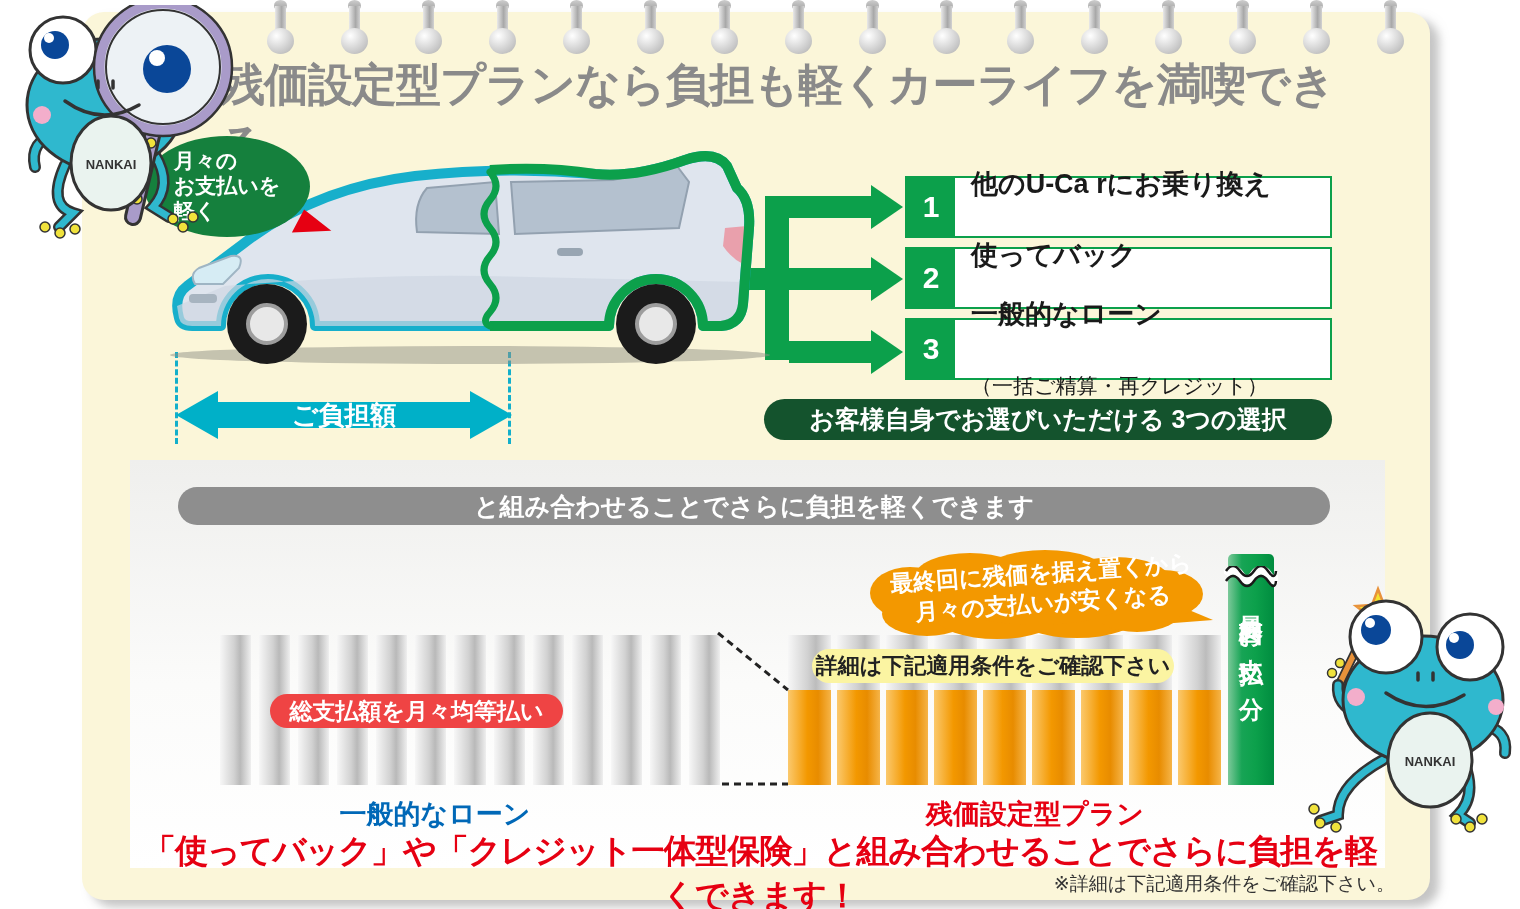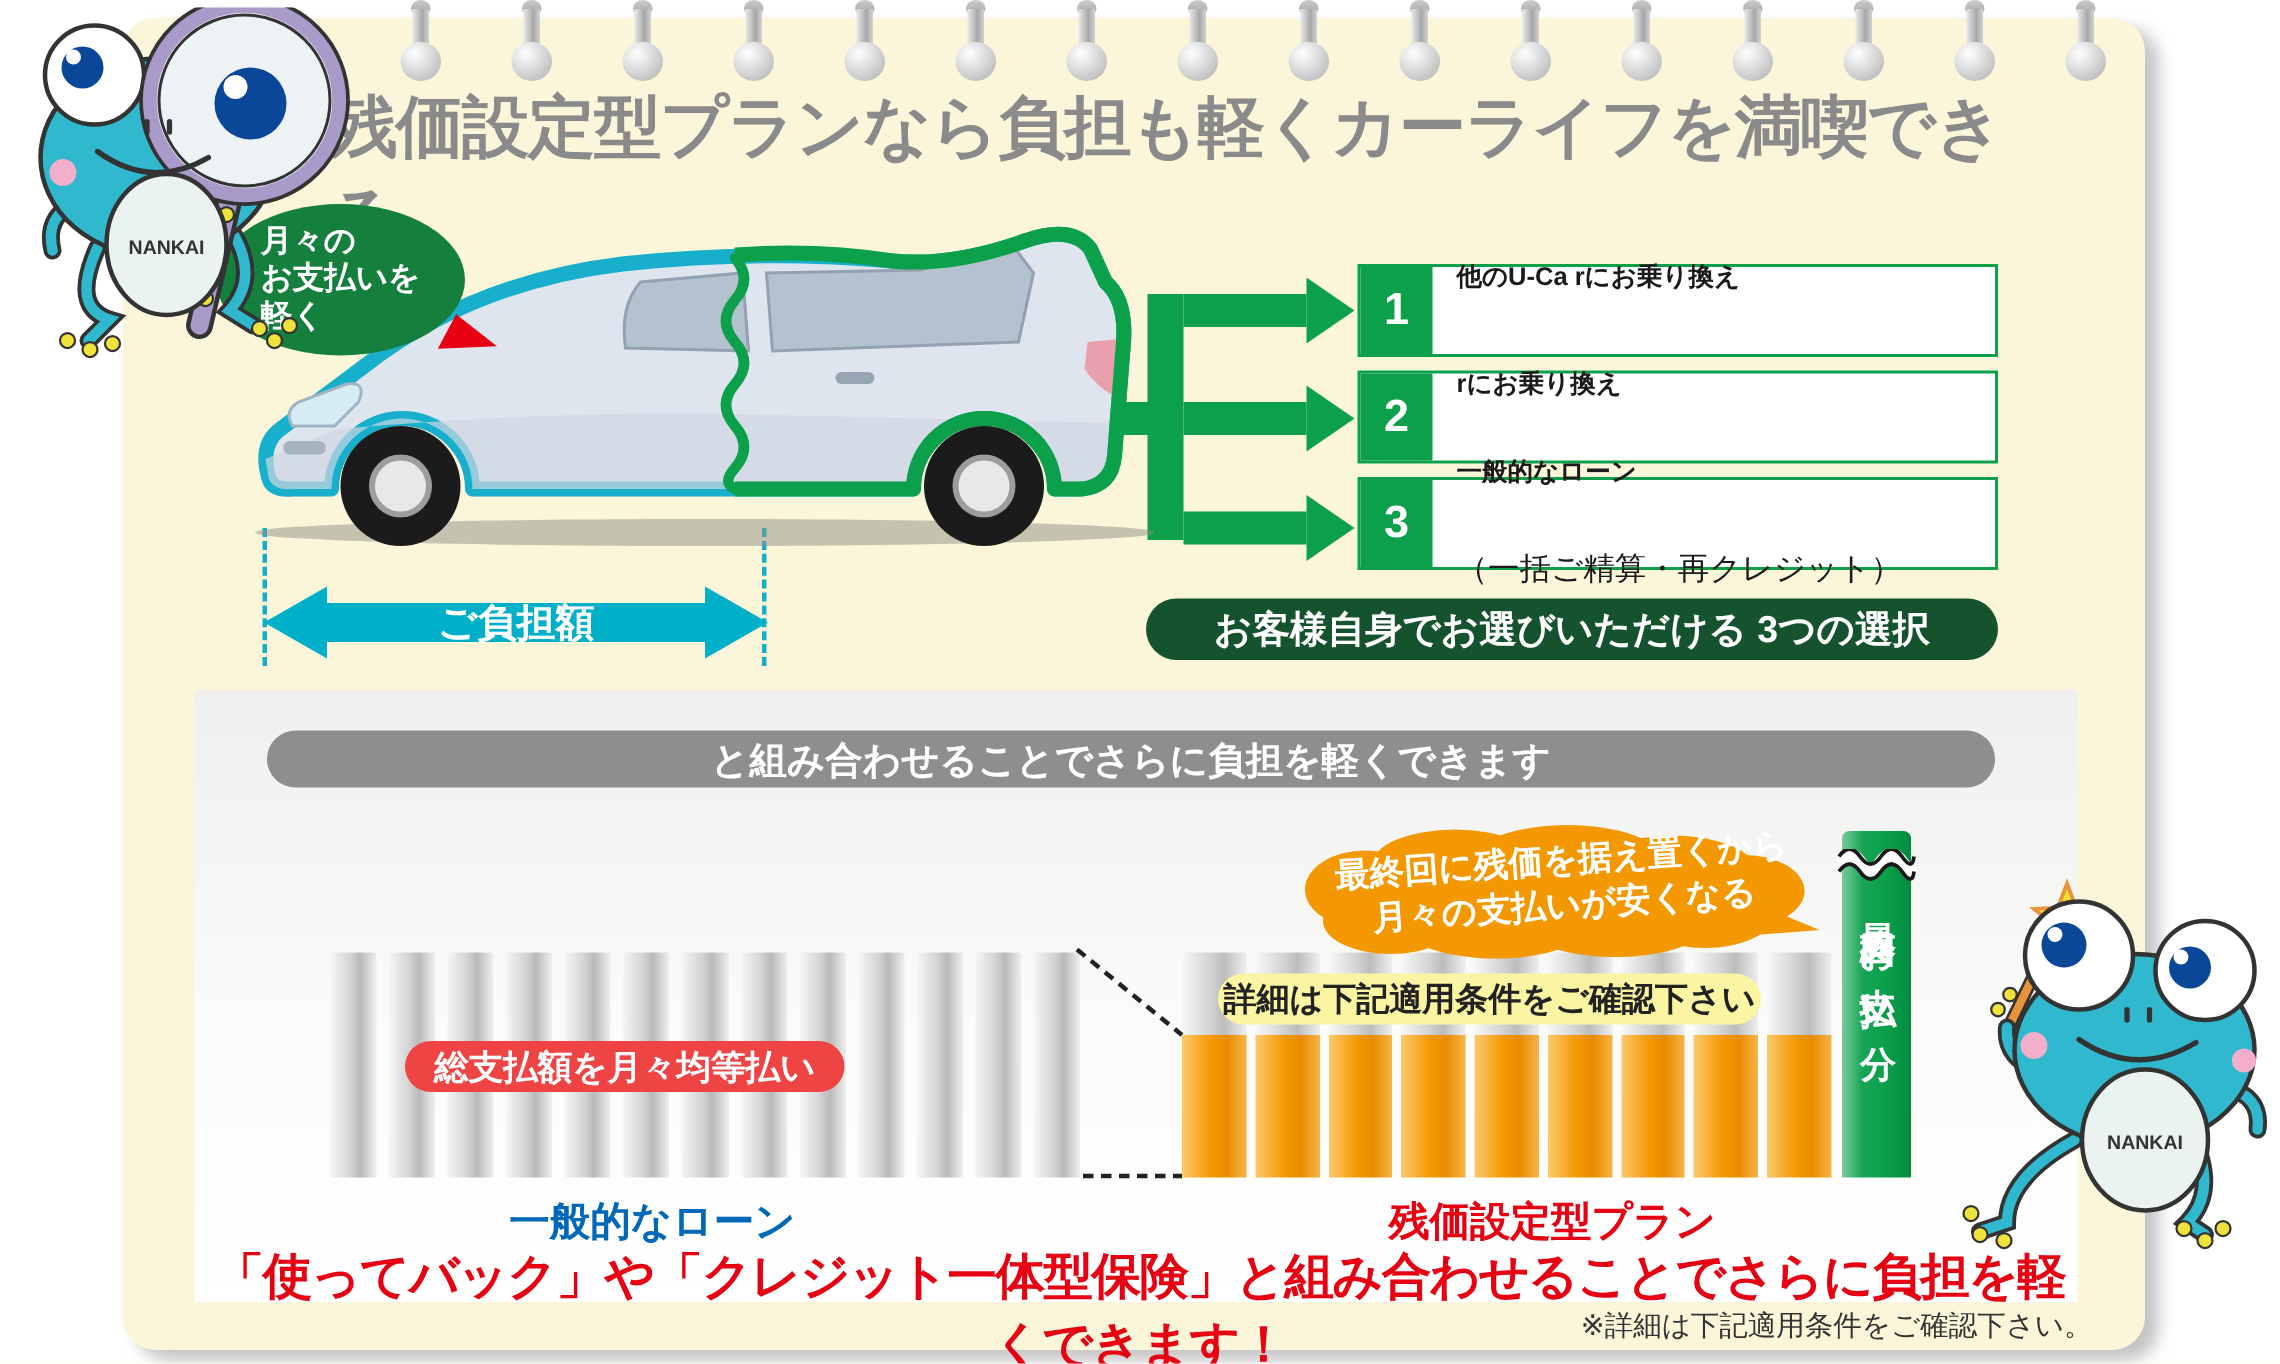--- a/index.html
+++ b/index.html
@@ -49,21 +49,21 @@
       text-align:center; color:#fff; font-size:26px; font-weight:800; }
 
   .connector-svg { position:absolute; left:735px; top:182px; }
 
   
   .option-box { position:absolute; left:905px; width:427px; height:62px; background:#fff;
                 border:2px solid #0CA04B; display:flex; align-items:stretch; }
   .option-num { width:48px; background:#0CA04B; color:#fff; font-weight:800; font-size:30px;
                 display:flex; align-items:center; justify-content:center; flex:none; }
   .option-texts { display:flex; flex-direction:column; justify-content:center; padding-left:16px; }
-  .option-label { font-size:17px; font-weight:600; color:#1a1a1a; line-height:1.1; }
+  .option-label { font-size:27px; font-weight:600; color:#1a1a1a; line-height:1.1; }
   .option-sub { font-size:21px; font-weight:400; color:#1a1a1a; line-height:1.15;margin-top:44px; }
 
   .green-banner { position:absolute; left:764px; top:399px; width:568px; height:41px;
                   background:#14532d; border-radius:21px; color:#fff; font-weight:800; font-size:25px;
                   display:flex; align-items:center; justify-content:center; }
 
   
   .panel { position:absolute; left:130px; top:460px; width:1255px; height:408px;
            background:linear-gradient(#efefed,#fbfbfa 55%,#ffffff); }
   .panel-header { position:absolute; left:178px; top:487px; width:1152px; height:38px;
@@ -260,21 +260,21 @@
   <div class="option-box" style="top:176px">
     <div class="option-num">1</div>
     <div class="option-texts">
       <div class="option-label">他のU-Ca rにお乗り換え</div>
       <div class="option-sub"></div>
     </div>
   </div>
   <div class="option-box" style="top:247px">
     <div class="option-num">2</div>
     <div class="option-texts">
-      <div class="option-label">rにお乗り換え</div>
+      <div class="option-label">使ってバック</div>
       <div class="option-sub"></div>
     </div>
   </div>
   <div class="option-box" style="top:318px">
     <div class="option-num">3</div>
     <div class="option-texts">
       <div class="option-label">一般的なローン</div>
       <div class="option-sub">（一括ご精算・再クレジット）</div>
     </div>
   </div>

